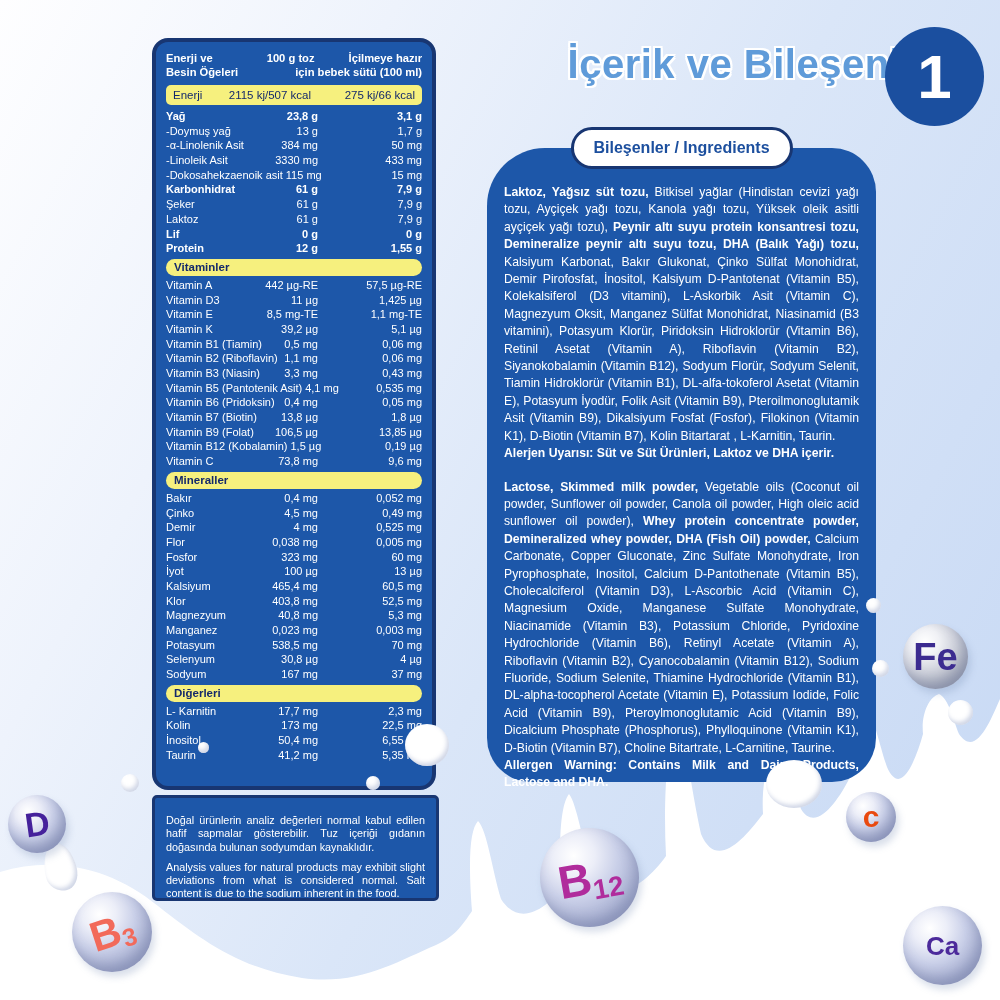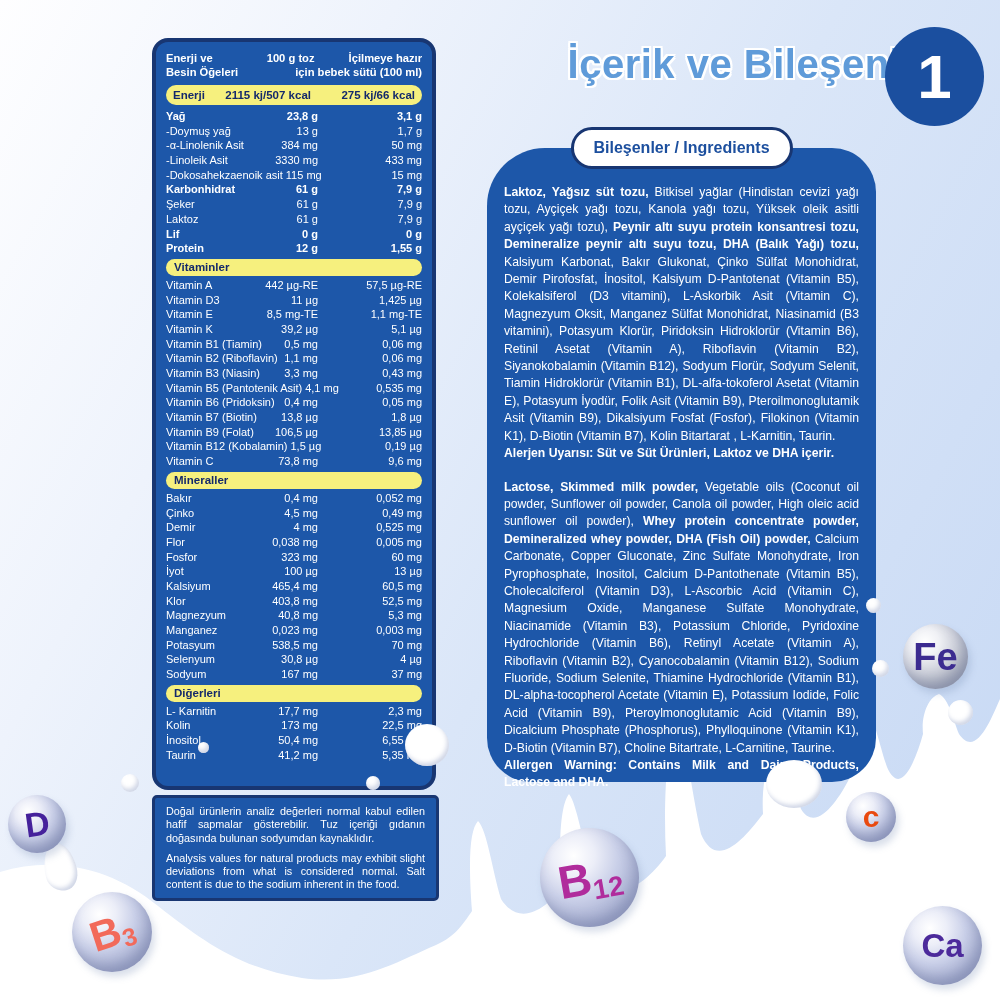--- a/index.html
+++ b/index.html
@@ -20,42 +20,42 @@
     position:absolute; left:152px; top:38px; width:284px; height:752px;
     background:var(--blue); border:4px solid var(--navy); border-radius:16px;
     padding:9px 10px; z-index:2; color:#fff;
   }
   .t-header{display:flex; gap:3px; font-weight:700; font-size:11.2px; line-height:13.5px; margin:1px 0 6px;}
   .t-header .th1{flex:0 0 auto; text-align:left;}
   .t-header .th2{flex:1; text-align:right;}
   .t-header .th3{flex:0 0 auto; text-align:right;}
   .t-header span{display:block; white-space:nowrap;}
   .energy-pill{
-    display:flex; background:var(--yellow); color:var(--bandtext); border-radius:10px;
-    height:20px; line-height:20px; font-weight:700; font-size:11.5px; padding:0 7px; margin-bottom:4px;
+    display:flex; background:var(--yellow); color:var(--bandtext); border-radius:5px;
+    height:20px; line-height:20px; font-weight:400; font-size:11.5px; padding:0 7px; margin-bottom:4px;
     white-space:nowrap;
   }
   .energy-pill .e1{flex:0 0 auto;}
   .energy-pill .e2{flex:1; text-align:right;}
   .energy-pill .e3{width:104px; text-align:right;}
   .n-band{
     height:17px; line-height:17px; background:var(--yellow); color:var(--bandtext);
     font-weight:700; font-size:11.5px; border-radius:9px; padding:0 8px; margin:3px 0 2px;
   }
   .n-row{display:flex; gap:3px; height:14.7px; line-height:14.7px; font-size:11px; white-space:nowrap;}
   .n-row .c1{flex:0 0 auto;}
   .n-row .c2{flex:1; text-align:right;}
   .n-row .c3{width:101px; text-align:right;}
   .n-row.bold{font-weight:700;}
 
   
   .footnote{
     position:absolute; left:152px; top:795px; width:287px; height:106px;
     background:var(--blue); border:3px solid var(--navy); border-radius:5px;
-    padding:7px 11px; z-index:2; color:#fff; font-size:10.8px; line-height:13.3px; text-align:justify;
+    padding:16px 11px; z-index:2; color:#fff; font-size:10.8px; line-height:13.3px; text-align:justify;
   }
   .footnote p+p{margin-top:7px;}
 
   
   .page-title{
     position:absolute; left:500px; top:42px; width:440px; text-align:right; z-index:2;
     font-size:40px; font-weight:700; letter-spacing:.5px; color:var(--title);
     text-shadow:-2px -2px 0 #fff,2px -2px 0 #fff,-2px 2px 0 #fff,2px 2px 0 #fff,0 -2px 0 #fff,0 2px 0 #fff,-2px 0 0 #fff,2px 0 0 #fff;
   }
   .badge{
@@ -95,21 +95,21 @@
   .bubble-sub{font-size:.6em; position:relative; top:.2em;}
   .b-d  {left:8px;   top:795px; width:58px; height:58px; font-size:34px;}
   .b-d .bubble-label{transform:rotate(-8deg);}
   .b-b3 {left:72px;  top:892px; width:80px; height:80px; font-size:42px;}
   .b-b3 .bubble-label{transform:rotate(-18deg);}
   .b-b12{left:540px; top:828px; width:99px; height:99px; font-size:46px;}
   .b-b12 .bubble-label{transform:rotate(-10deg);}
   .b-c  {left:846px; top:792px; width:50px; height:50px; font-size:30px;}
   .b-fe {left:903px; top:624px; width:65px; height:65px; font-size:38px;
          background:radial-gradient(circle at 34% 28%, #ffffff 0%, #f0f1f5 22%, #cdd0da 48%, #a3a8b6 75%, #8f94a4 100%);}
-  .b-ca {left:903px; top:906px; width:79px; height:79px; font-size:33px;justify-content:center;}
+  .b-ca {left:903px; top:906px; width:79px; height:79px; font-size:26px;justify-content:center;}
 </style>
 </head>
 <body>
 
 <div class="stage">
 
   <svg class="splash" viewBox="0 0 1000 1000" aria-hidden="true">
     <path fill="#ffffff" d="M0,1000 L0,872
       C55,855 112,868 158,906 C202,940 238,968 302,978 C358,986 396,962 436,945
       C456,936 463,924 472,911 C468,858 470,830 478,821 C487,830 492,869 501,899

